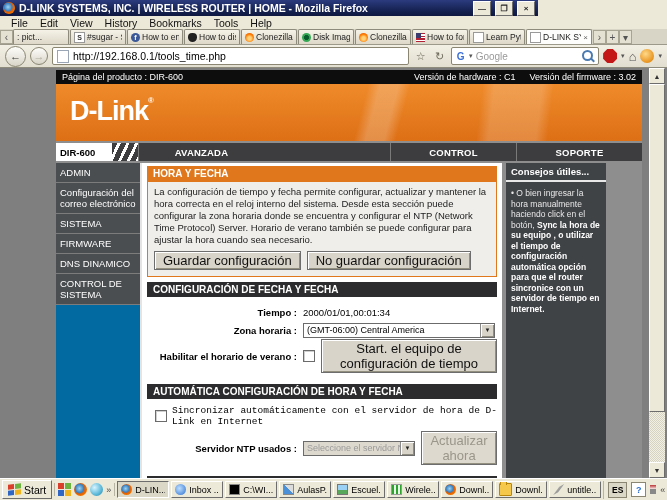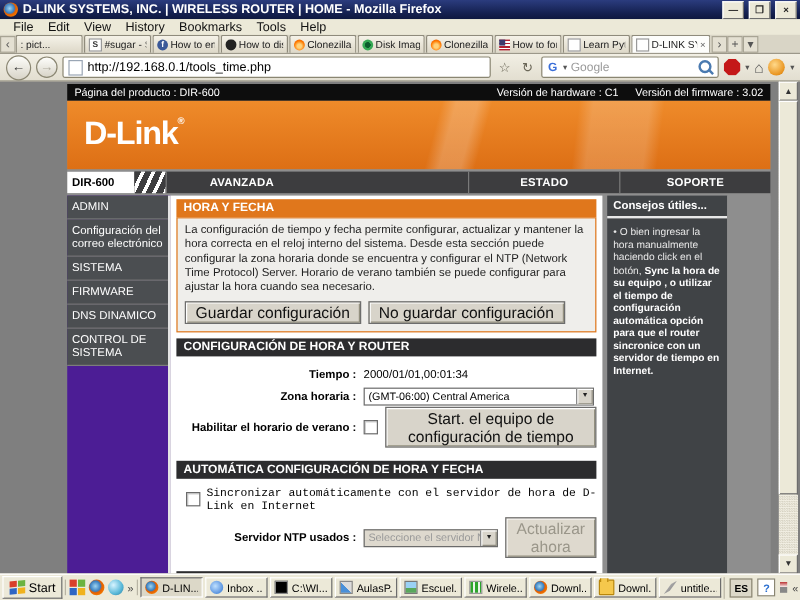--- a/index.html
+++ b/index.html
@@ -1,20 +1,20 @@
 <!DOCTYPE html>
 <html><head>
 <meta charset="utf-8">
 <style>
   html,body{margin:0;padding:0;}
   body{width:667px;height:500px;overflow:hidden;font-family:"Liberation Sans",sans-serif;background:#ece9d8;}
   .win{position:relative;width:667px;height:500px;background:#ece9d8;}
 
   
-  .titlebar{position:absolute;left:0;top:0;width:667px;height:16px;
+  .titlebar{position:absolute;left:0;top:0;width:538px;height:16px;
     background:linear-gradient(180deg,#2b3c7e 0%,#14204f 70%,#0e183f 100%);
     display:flex;align-items:center;padding:0 3px;box-sizing:border-box;gap:4px;}
   .titlebar .ttl{flex:1;color:#fff;font-size:10.5px;font-weight:bold;white-space:nowrap;overflow:hidden;}
   .ic-ff{width:12px;height:12px;border-radius:50%;flex:none;
     background:radial-gradient(circle at 42% 42%,#9fd4f0 0%,#3a7fc0 40%,#e66000 52%,#ff9500 100%);}
   .winbtn{width:16px;height:13px;background:#ece9d8;border:1px solid;border-color:#fff #6d6d6d #6d6d6d #fff;
     font-size:8px;font-weight:bold;color:#222;display:flex;align-items:center;justify-content:center;flex:none;}
 
   
   .menubar{position:absolute;left:0;top:16px;width:667px;height:13px;display:flex;align-items:center;
@@ -84,21 +84,21 @@
   .dlogo sup{font-size:8px;vertical-align:top;}
   .navrow{height:18px;display:flex;background:#3d3d3f;margin-bottom:2px;}
   .modelbox{width:56px;background:#fff;color:#000;font-weight:bold;font-size:9.5px;
     display:flex;align-items:center;padding-left:4px;box-sizing:border-box;flex:none;}
   .stripes{width:26px;flex:none;background:repeating-linear-gradient(115deg,#3d3d3f 0 5px,#fff 5px 8px);}
   .rtab{flex:1;display:flex;align-items:center;justify-content:center;color:#fff;
     font-weight:bold;font-size:9.5px;border-left:1px solid #7a7a7a;letter-spacing:.2px;}
   .rtab.active{background:#efefec;color:#000;margin-top:44px;}
 
   .bodyrow{display:flex;align-items:stretch;height:315px;}
-  .sidebar{width:84px;flex:none;background:#4c1d95;border-right:2px solid #e4e4e4;}
+  .sidebar{width:84px;flex:none;background:#0369a1;border-right:2px solid #e4e4e4;}
   .sbitem{background:#4b4e51;color:#fff;font-size:9.5px;padding:4px 4px;border-bottom:1px solid #7c7c7c;line-height:11px;}
   .sbitem.active{background:#fff;color:#000;}
 
   .main{width:360px;flex:none;background:#fff;padding:3px 5px 0 5px;box-sizing:border-box;}
   .ohead{background:#e0771c;color:#fff;font-weight:bold;font-size:10px;padding:2px 6px;height:11px;line-height:11px;}
   .introbox{border:1px solid #e0771c;background:#efeeeb;padding:4px 6px 6px;}
   .introtext{font-size:9.5px;line-height:12px;color:#222;}
   .btnrow{margin-top:5px;display:flex;gap:6px;}
   .xpbtn{background:#d8d4ca;border:1px solid #6d6d6d;box-shadow:inset 1px 1px 0 #fff,inset -1px -1px 0 #93907f;
     font-size:13px;color:#111;padding:1px 8px;font-family:"Liberation Sans",sans-serif;}
@@ -287,21 +287,21 @@
 
       <div class="banner">
         <span class="dlogo"><span>D-Link</span><sup>®</sup></span>
       </div>
 
       <div class="navrow">
         <span class="modelbox">DIR-600</span>
         <span class="stripes"></span>
         <span class="rtab">AVANZADA</span>
         <span class="rtab active">HERRAMIENTAS</span>
-        <span class="rtab">ESTADO</span>
+        <span class="rtab">CONTROL</span>
         <span class="rtab">SOPORTE</span>
       </div>
 
       <div class="bodyrow">
 
         <div class="sidebar">
           <div class="sbitem">ADMIN</div>
           <div class="sbitem">Configuración del correo electrónico</div>
           <div class="sbitem">SISTEMA</div>
           <div class="sbitem">FIRMWARE</div>
@@ -313,21 +313,21 @@
 
           <div class="ohead">HORA Y FECHA</div>
           <div class="introbox">
             <div class="introtext">La configuración de tiempo y fecha permite configurar, actualizar y mantener la hora correcta en el reloj interno del sistema. Desde esta sección puede configurar la zona horaria donde se encuentra y configurar el NTP (Network Time Protocol) Server. Horario de verano también se puede configurar para ajustar la hora cuando sea necesario.</div>
             <div class="btnrow">
               <button class="xpbtn">Guardar configuración</button>
               <button class="xpbtn">No guardar configuración</button>
             </div>
           </div>
 
-          <div class="dhead">CONFIGURACIÓN DE HORA Y ROUTER</div>
+          <div class="dhead">CONFIGURACIÓN DE FECHA Y FECHA</div>
           <div class="secbody">
             <div class="frow">
               <span class="flabel">Tiempo :</span>
               <span class="fgap"></span>
               <span class="fval">2000/01/01,00:01:34</span>
             </div>
             <div class="frow">
               <span class="flabel">Zona horaria :</span>
               <span class="fgap"></span>
               <span class="sel" style="width:192px;">

